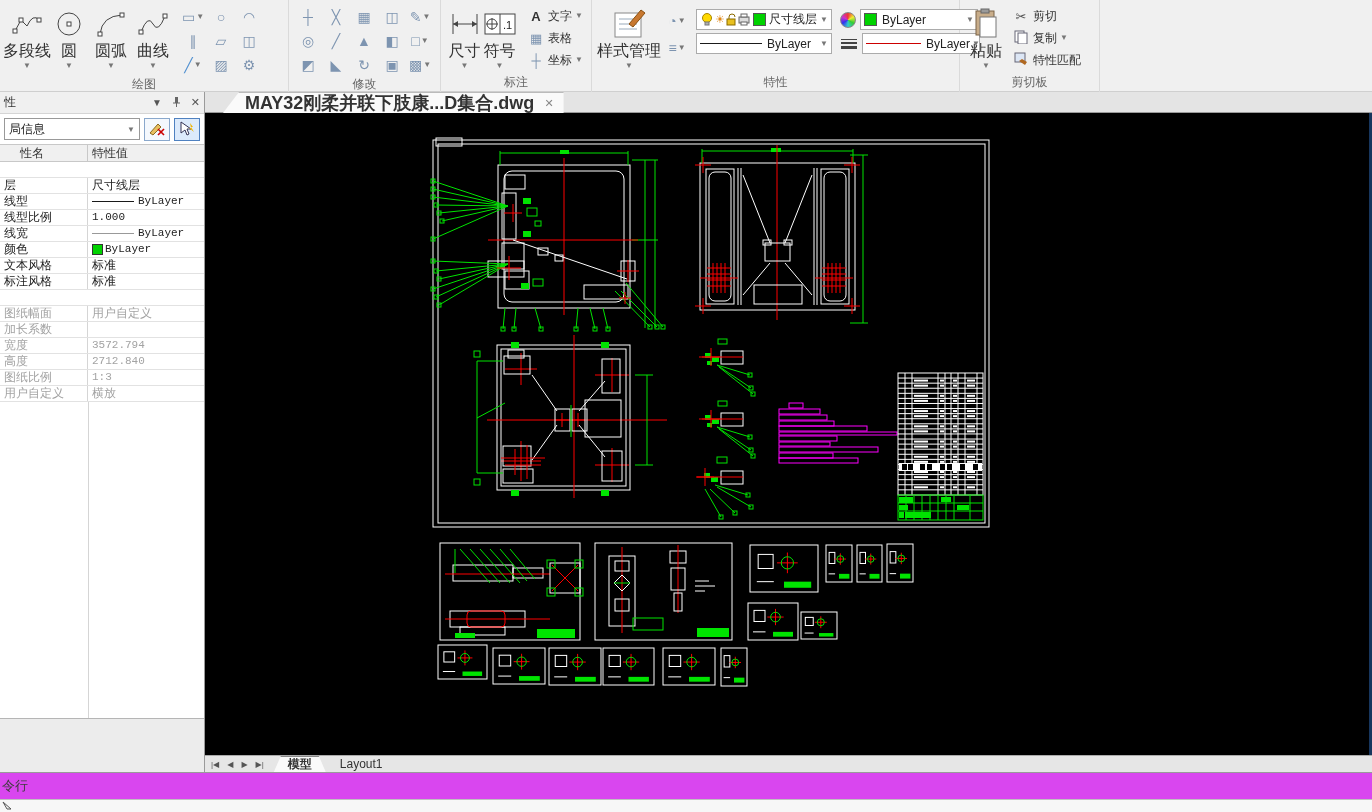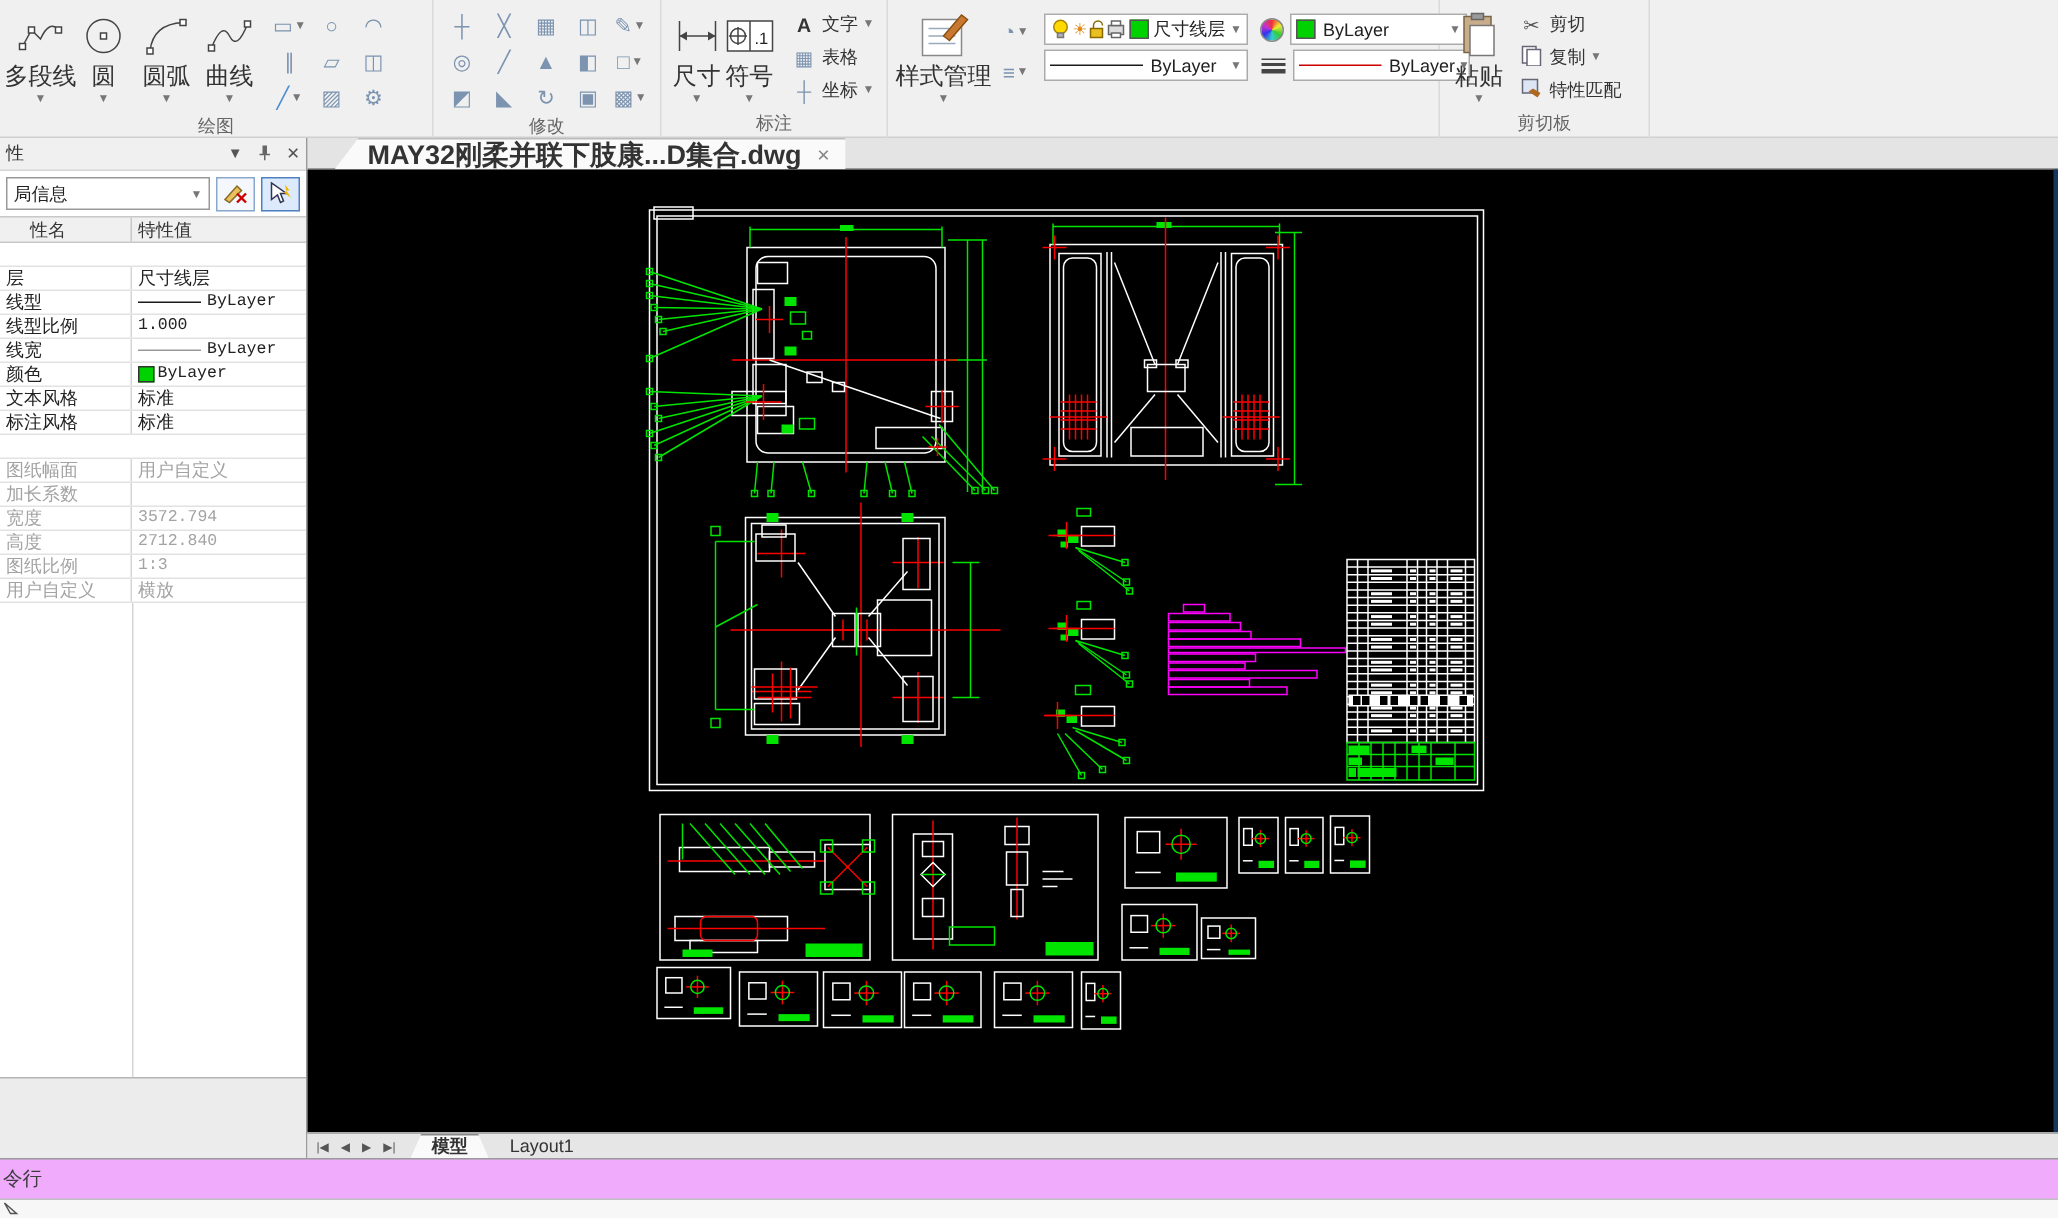--- a/index.html
+++ b/index.html
@@ -67,21 +67,21 @@
   svg .r{stroke:#ff0000;fill:none;stroke-width:1;}
   svg .m{stroke:#ff00ff;fill:none;stroke-width:1;}
   svg .gf{fill:#00e400;stroke:none;}
   svg .wf{fill:#fff;stroke:none;}
   
   #sheettabs{position:absolute;left:205px;top:755px;width:1167px;height:17px;background:#e6e6e6;border-top:1px solid #aaa;display:flex;align-items:center;}
   .nav{display:flex;gap:8px;margin:0 10px 0 6px;color:#555;font-size:8px;}
   .nav span{cursor:default;}
   .stab{height:16px;display:flex;align-items:center;padding:0 14px;font-size:12px;color:#333;clip-path:polygon(7px 0,calc(100% - 7px) 0,100% 100%,0 100%);cursor:default;}
   .stab.active{background:#fafafa;font-weight:bold;border-top:1px solid #888;}
-  #cmdbar{position:absolute;left:0;top:772px;width:1372px;height:28px;background:#f0abfc;border-top:1px solid #9a9a9a;border-bottom:1px solid #c0c0c0;display:flex;align-items:center;}
+  #cmdbar{position:absolute;left:0;top:772px;width:1372px;height:28px;background:#d946ef;border-top:1px solid #9a9a9a;border-bottom:1px solid #c0c0c0;display:flex;align-items:center;}
   #cmdbar .cmdtext{font-size:13px;color:#3c3c3c;padding-left:2px;}
   #bstrip{position:absolute;left:0;top:800px;width:1372px;height:12px;background:#f7f7f7;}
   #bstrip svg{position:absolute;left:2px;top:1px;}
 </style>
 </head>
 <body>
 
 <div id="ribbon">
 
   <div class="rgroup" style="width:289px">
@@ -281,20 +281,21 @@
               <i style="height:3px"></i>
             </span>
           <div class="combo" style="width:118px">
             <span class="rline" style="width:55px"></span>
             <span class="ctext">ByLayer</span>
             <span class="carr">▼</span>
           </div>
         </div>
       </div>
     </div>
+    <div class="rlabel">特性</div>
   </div>
 
   <div class="rgroup" style="width:140px;border-right:1px solid #dadada;">
     <div class="rbody">
       <div class="bigbtn" style="width:40px">
         <span class="bicon">
           <svg width="28" height="32">
               <rect x="4" y="3" width="18" height="24" fill="#c8ad8a" stroke="#7a6346"></rect>
               <rect x="9" y="1" width="8" height="4" fill="#9a9a9a" stroke="#666"></rect>
               <rect x="8" y="9" width="16" height="20" fill="#fff" stroke="#777"></rect>

